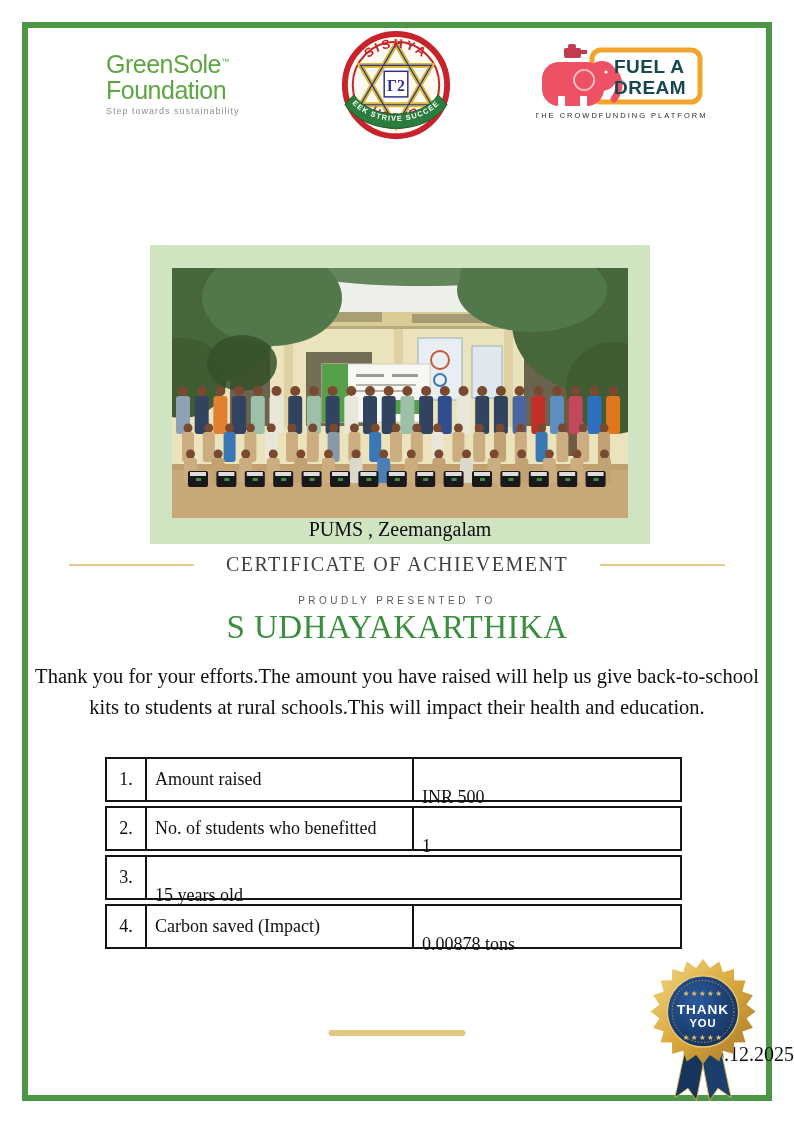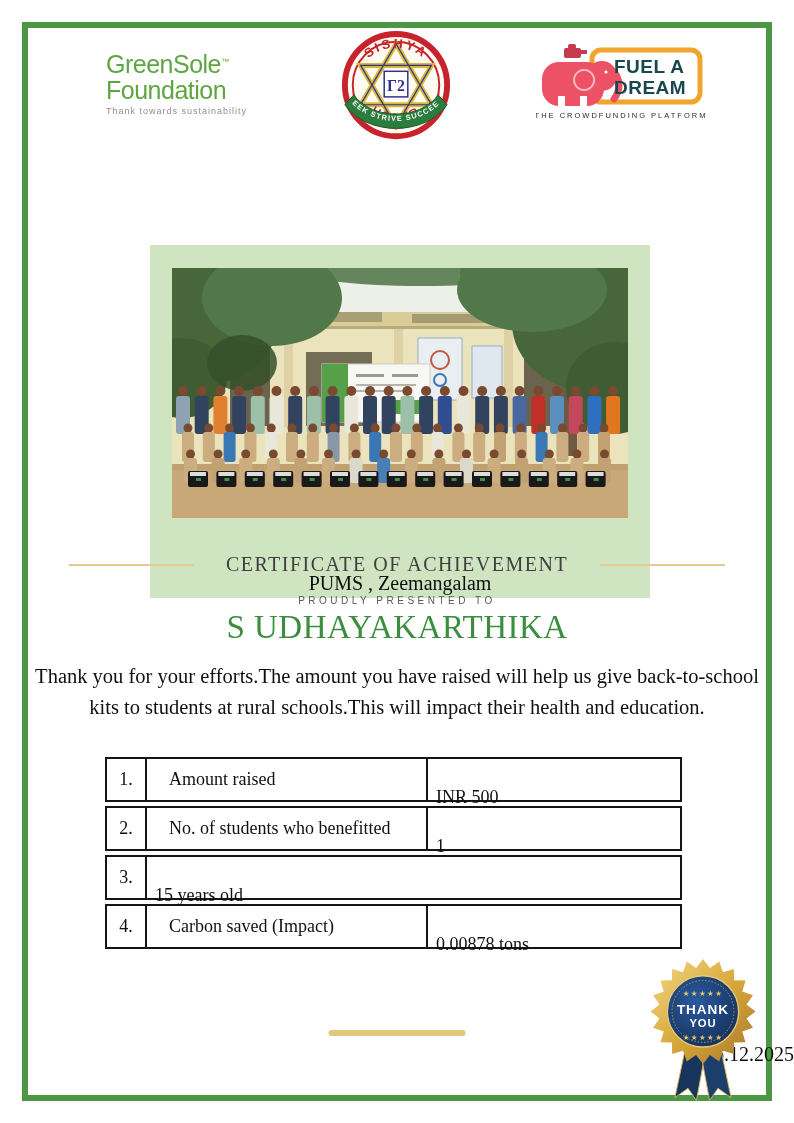--- a/index.html
+++ b/index.html
@@ -12,21 +12,21 @@
   .gs-name{font-size:25px;letter-spacing:-0.5px;}
   .gs-name sup{font-size:8px;vertical-align:super;}
   .gs-tag{font-size:9px;color:#8f8f8f;letter-spacing:1px;margin-top:4px;}
 
   .crest{position:absolute;left:337px;top:26px;}
   .fuel{position:absolute;left:536px;top:42px;}
 
   .statement{position:absolute;left:37px;top:168px;width:720px;text-align:center;
              color:#37a136;font-weight:bold;font-size:14.5px;line-height:1.6;}
 
-  .panel{position:absolute;left:150px;top:245px;width:500px;height:353px;background:#cfe5c2;}
+  .panel{position:absolute;left:150px;top:245px;width:500px;height:299px;background:#cfe5c2;}
   .photo{position:absolute;left:22px;top:23px;width:456px;height:250px;display:block;}
   .caption{position:absolute;left:0;bottom:3px;width:100%;text-align:center;
            font-family:"Liberation Serif",serif;font-size:20px;color:#0d0d0d;}
 
   .title-row{position:absolute;top:553px;left:0;width:100%;display:flex;align-items:center;
              justify-content:center;gap:32px;}
   .gold-line{height:2px;background:#e3cc8d;width:125px;}
   .title{font-family:"Liberation Serif",serif;font-size:20px;letter-spacing:1.5px;color:#3f3f3f;}
 
   .presented{position:absolute;top:595px;width:100%;text-align:center;font-size:10px;
@@ -35,40 +35,40 @@
   .name{position:absolute;top:609px;width:100%;text-align:center;
         font-family:"Liberation Serif",serif;font-size:33px;color:#3a8e3e;letter-spacing:.5px;}
 
   .message{position:absolute;top:661px;left:32px;width:730px;text-align:center;
            font-family:"Liberation Serif",serif;font-size:20.5px;line-height:1.5;color:#101010;}
 
   .table{position:absolute;left:105px;top:757px;width:577px;}
   .trow{display:flex;border:2px solid #151515;height:41px;margin-bottom:4px;
         font-family:"Liberation Serif",serif;font-size:18px;color:#101010;background:#fff;}
   .tnum{width:38px;border-right:2px solid #151515;display:flex;align-items:center;justify-content:center;}
-  .tlabel{width:257px;border-right:2px solid #151515;display:flex;align-items:center;padding-left:22px;}
+  .tlabel{width:257px;border-right:2px solid #151515;display:flex;align-items:center;padding-left:8px;}
   .tvalue{flex:1;display:flex;align-items:center;padding-left:8px;margin-top:36px;}
 
   .footer-line{position:absolute;top:1030px;left:50%;transform:translateX(-50%);
                width:137px;height:6px;border-radius:3px;background:#e2c87e;}
   .date{position:absolute;top:1043px;width:100%;text-align:right;
         font-family:"Liberation Serif",serif;font-size:20px;color:#0d0d0d;}
 
   .badge{position:absolute;left:646px;top:958px;}
 </style>
 </head>
 <body>
 
 <div class="page">
   <div class="frame"></div>
 
   <div class="gs-logo">
     <div class="gs-name"><span>GreenSole</span><sup>™</sup></div>
     <div class="gs-name">Foundation</div>
-    <div class="gs-tag">Thank towards sustainability</div>
+    <div class="gs-tag">Step towards sustainability</div>
   </div>
 
   <svg class="crest" viewBox="0 0 120 130" width="118" height="128">
     <defs>
       <path id="arcTop" d="M 18,64 A 42,42 0 0 1 102,64"></path>
       <path id="arcBot" d="M 19,56 A 41,41 0 0 0 101,56"></path>
       <path id="arcRib" d="M 14,77 C 36,103 84,103 106,77"></path>
     </defs>
     <circle cx="60" cy="60" r="52" fill="#fdfbf2" stroke="#c8232c" stroke-width="6"></circle>
     <circle cx="60" cy="60" r="44" fill="none" stroke="#c8232c" stroke-width="2"></circle>

